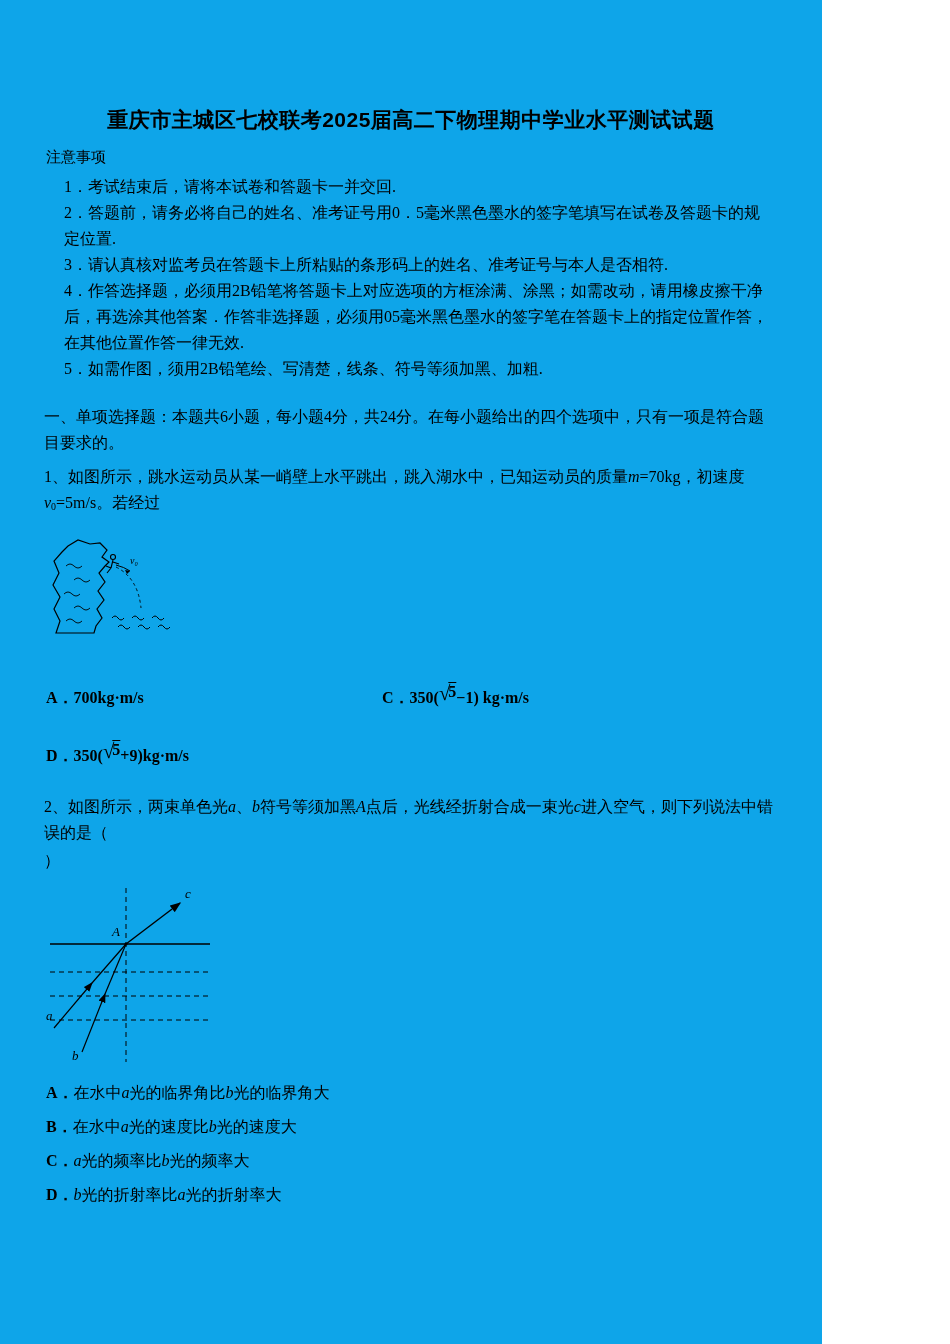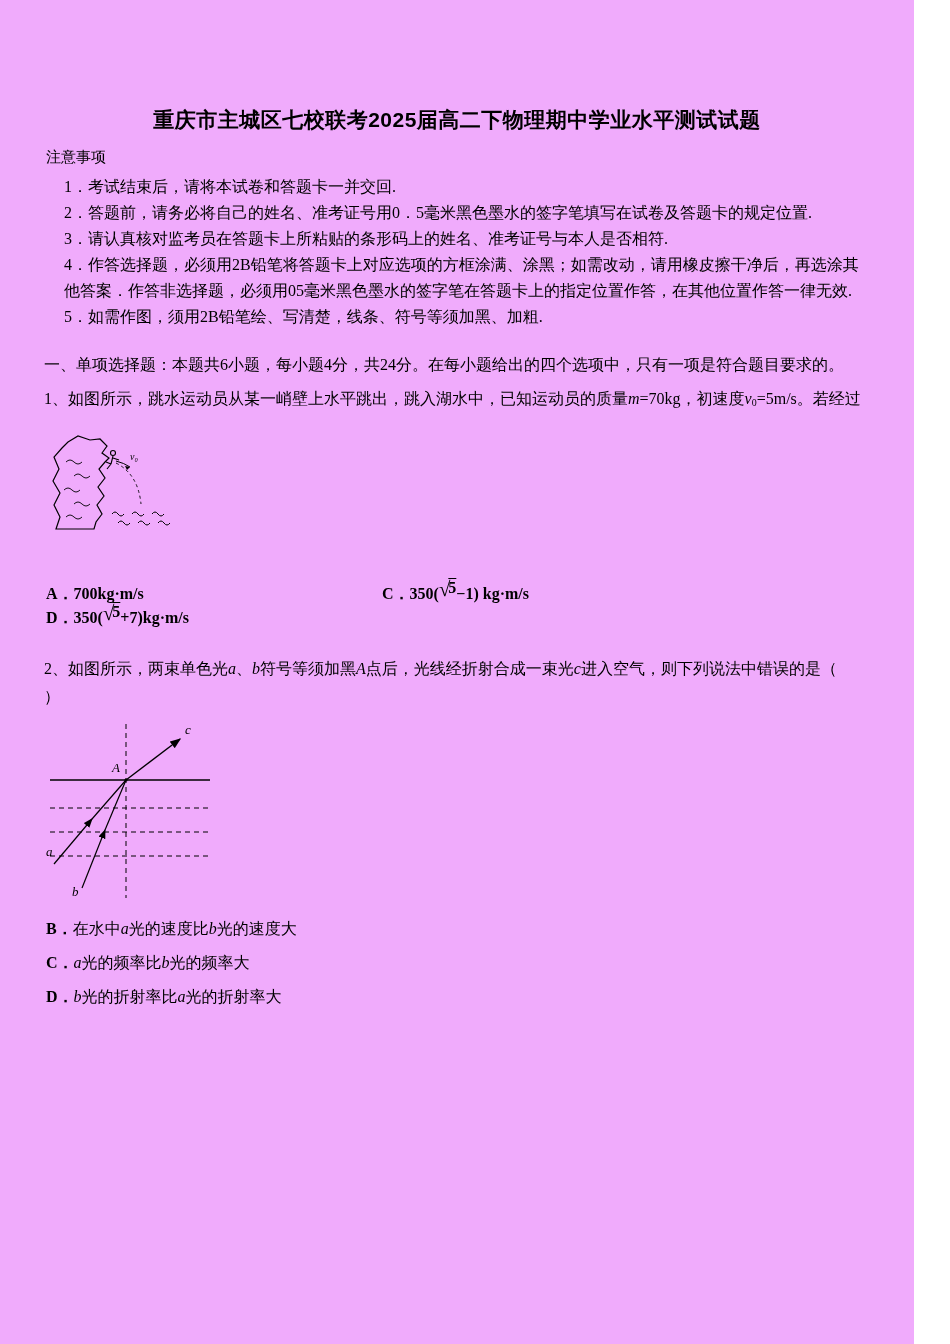--- a/index.html
+++ b/index.html
@@ -1,20 +1,20 @@
 <!DOCTYPE html>
 <html lang="zh"><head>
 <meta charset="utf-8">
 <style>
   * { box-sizing: border-box; }
   html, body { margin: 0; padding: 0; background: #ffffff; }
   .page {
-    width: 914px;
+    width: 822px;
     height: 1344px;
-    background: #f0abfc;
+    background: #0ea5e9;
     color: #000000;
     font-family: "Liberation Serif", "DejaVu Serif", serif;
     padding: 106px 44px 56px 44px;
     overflow: hidden;
     position: relative;
   }
   .title {
     font-family: "Liberation Sans", "DejaVu Sans", sans-serif;
     font-size: 21px;
     font-weight: 700;
@@ -26,20 +26,21 @@
   .notice-item { font-size: 16px; line-height: 26px; margin: 0 0 0 20px; padding-right: 10px; }
   .section-heading { font-size: 16px; line-height: 26px; margin: 22px 0 4px 0; }
   .q-line { font-size: 16px; line-height: 26px; margin: 8px 0 0 0; }
   .q1-line2 { margin-top: 22px; }
   .q2-close { margin-top: 2px; }
   .fig1 { margin: 16px 0 0 6px; }
   .fig2 { margin: 8px 0 0 0; }
   .options-grid {
     display: grid;
     grid-template-columns: 336px auto;
+    row-gap: 34px;
     margin: 36px 0 0 2px;
   }
   .opt { margin: 0; font-size: 16px; line-height: 24px; }
   .bold { font-weight: 700; }
   .options-list { margin-top: 10px; }
   .opt-line { font-size: 16px; line-height: 22px; margin: 0 0 12px 2px; }
   .q3-line { margin-top: 16px; }
   
   .i { font-style: italic; }
   .b { font-weight: 700; }
@@ -99,21 +100,21 @@
         <g stroke="#000" stroke-width="1" fill="none">
           <path d="M62,82 q3,-4 6,0 t6,0 M82,82 q3,-4 6,0 t6,0 M102,82 q3,-4 6,0 t6,0"></path>
           <path d="M68,91 q3,-4 6,0 t6,0 M88,91 q3,-4 6,0 t6,0 M108,91 q3,-4 6,0 t6,0"></path>
         </g>
       </svg>
     </div>
 
     <div class="options-grid">
       <p class="opt bold"><span>A．700kg·m/s</span></p>
       <p class="opt bold"><span>C．350(</span><span class="rs">√</span><span class="ov">5</span><span>−1) kg·m/s</span></p>
-      <p class="opt bold"><span>D．350(</span><span class="rs">√</span><span class="ov">5</span><span>+7)kg·m/s</span></p>
+      <p class="opt bold"><span>D．350(</span><span class="rs">√</span><span class="ov">5</span><span>+9)kg·m/s</span></p>
     </div>
   </div>
 
   <div class="question" style="margin-top: 26px;">
     <p class="q-line"><span>2、如图所示，两束单色光</span><span class="i">a</span><span>、</span><span class="i">b</span><span>符号等须加黑</span><span class="i">A</span><span>点后，光线经折射合成一束光</span><span class="i">c</span><span>进入空气，则下列说法中错误的是（</span></p>
     <p class="q-line q2-close"><span>）</span></p>
 
     <div class="figure fig2">
       <svg width="172" height="186" viewBox="0 0 172 186">
         <defs>
@@ -139,20 +140,21 @@
         </g>
         <circle cx="82" cy="62" r="1.6" fill="#000"></circle>
         <text class="figlabel" x="141" y="16">c</text>
         <text class="figlabel" x="68" y="54">A</text>
         <text class="figlabel" x="2" y="138">a</text>
         <text class="figlabel" x="28" y="178">b</text>
       </svg>
     </div>
 
     <div class="options-list">
+      <p class="opt-line"><span class="b">A．</span><span>在水中</span><span class="i">a</span><span>光的临界角比</span><span class="i">b</span><span>光的临界角大</span></p>
       <p class="opt-line"><span class="b">B．</span><span>在水中</span><span class="i">a</span><span>光的速度比</span><span class="i">b</span><span>光的速度大</span></p>
       <p class="opt-line"><span class="b">C．</span><span class="i">a</span><span>光的频率比</span><span class="i">b</span><span>光的频率大</span></p>
       <p class="opt-line"><span class="b">D．</span><span class="i">b</span><span>光的折射率比</span><span class="i">a</span><span>光的折射率大</span></p>
     </div>
   </div>
 
 
 </div>
 
 </body></html>

